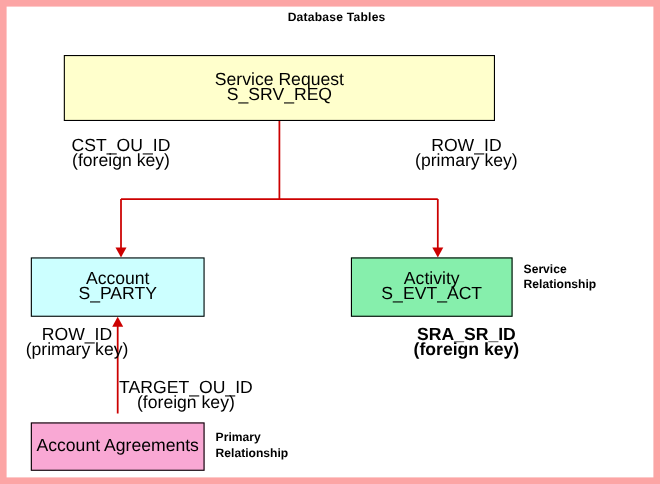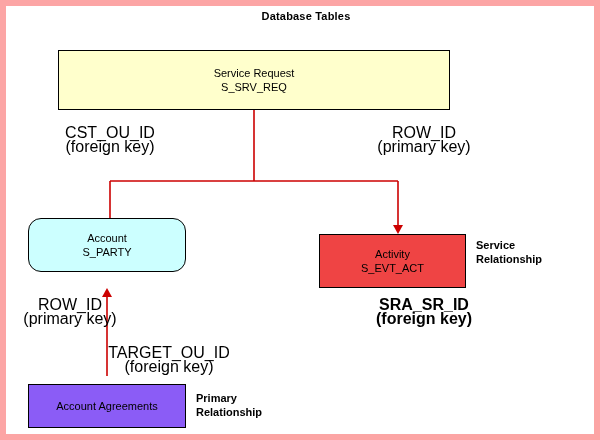--- a/index.html
+++ b/index.html
@@ -32,41 +32,40 @@
     letter-spacing: 0.2px;
   }
   .box {
     position: absolute;
     box-sizing: border-box;
     border: 1px solid #000000;
     display: flex;
     flex-direction: column;
     align-items: center;
     justify-content: center;
-    font-size: 11px;
+    font-size: 16px;
     line-height: 14px;
     text-align: center;
   }
   .box .ln { display: block; white-space: nowrap; }
   #box-service-request {
     left: 52px; top: 44px; width: 392px; height: 60px;
     background: #ffffcc;
   }
   #box-account {
-    left: 22px; top: 212px; width: 158px; height: 54px;
+    left: 22px; top: 228px; width: 158px; height: 54px;
     background: #ccffff;
-    border-radius: 13px;
   }
   #box-activity {
     left: 313px; top: 228px; width: 147px; height: 54px;
-    background: #ef4444;
+    background: #86efac;
   }
   #box-account-agreements {
     left: 22px; top: 378px; width: 158px; height: 44px;
-    background: #8b5cf6;
+    background: #f9a8d4;
   }
   .note {
     position: absolute;
     font-size: 11px;
     line-height: 14px;
     font-weight: bold;
     white-space: pre-line;
   }
   #note-primary { left: 452px; top: 48px; }
   #note-direct { left: 470px; top: 232px; }

